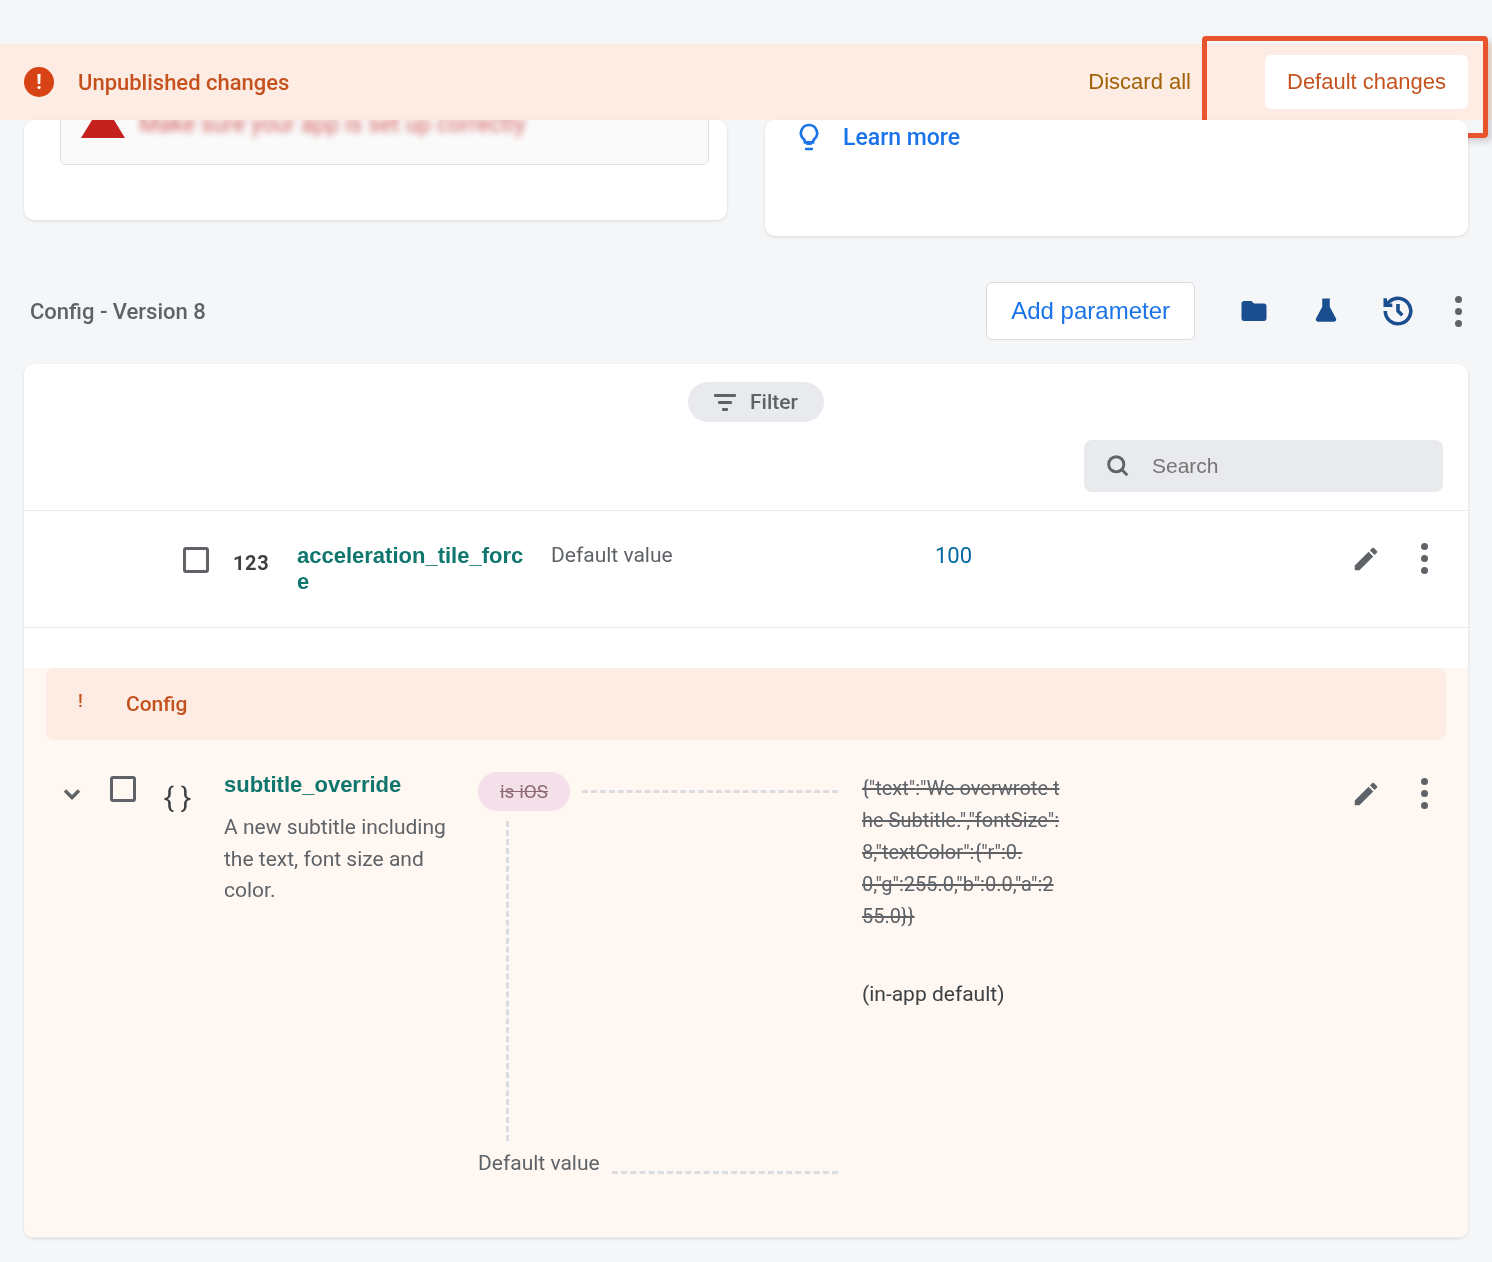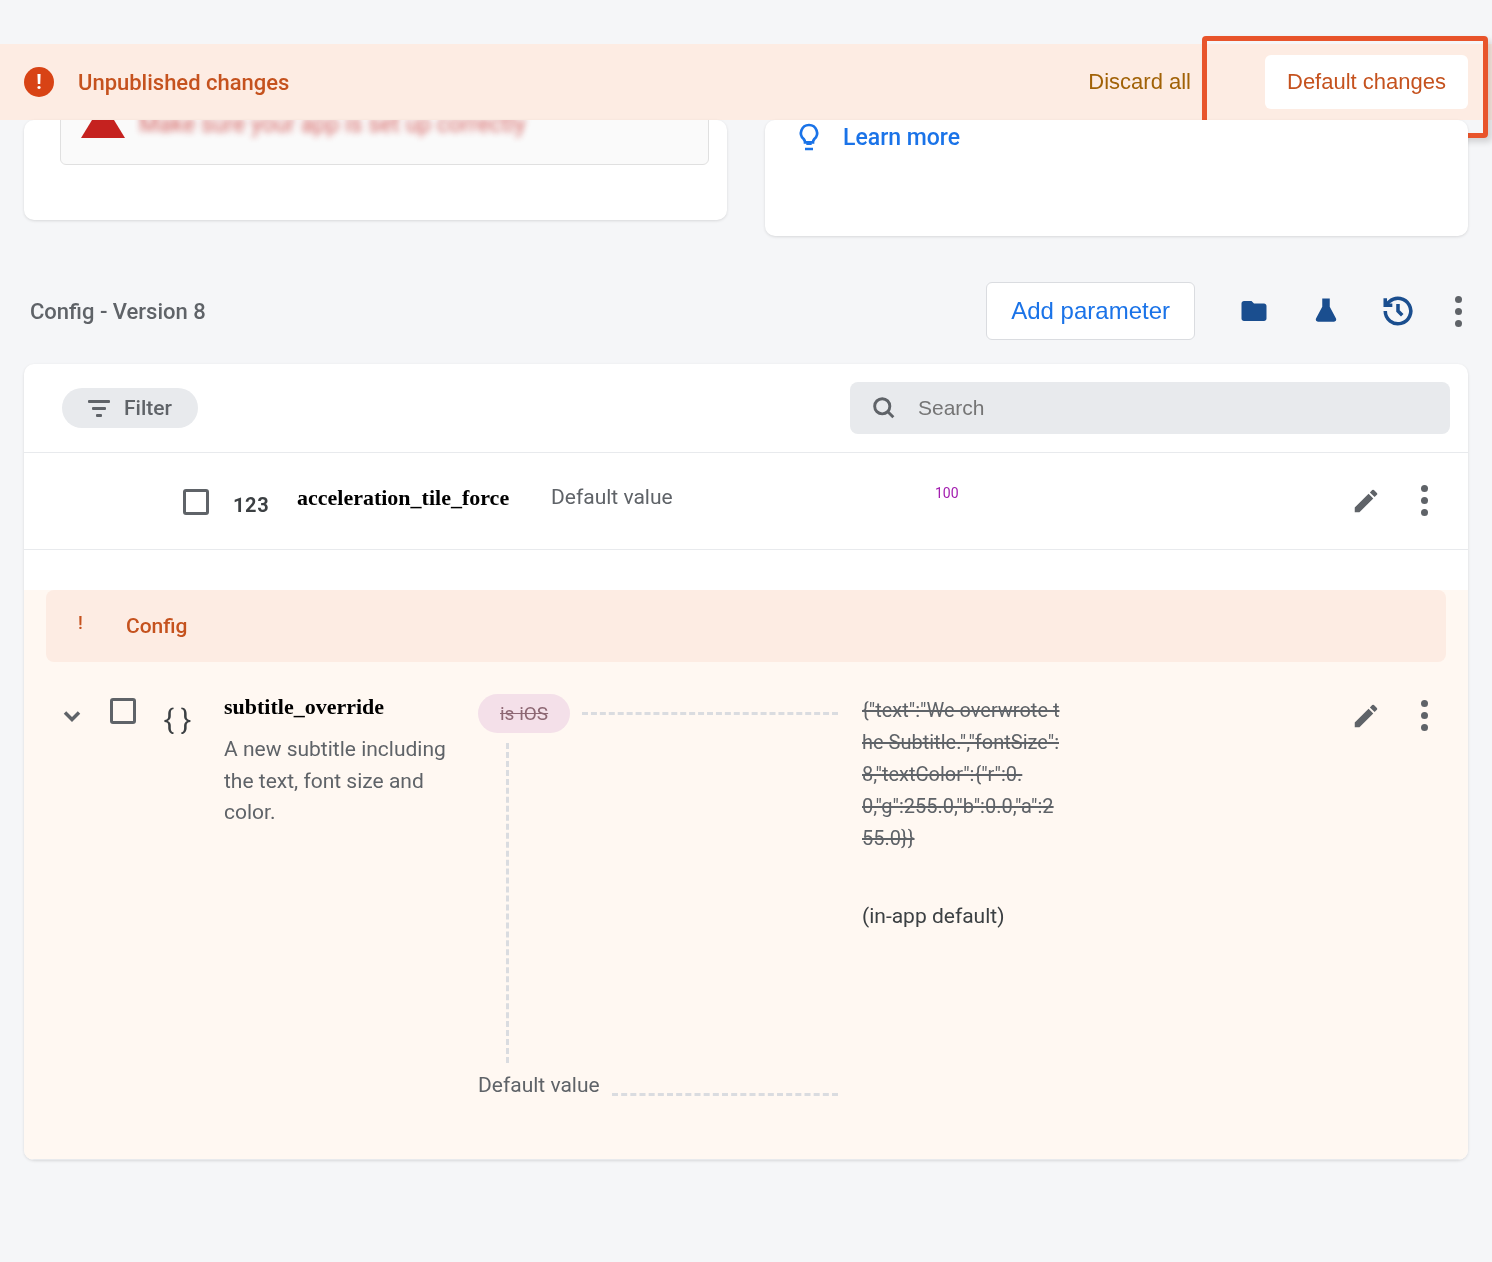--- a/index.html
+++ b/index.html
@@ -187,23 +187,24 @@
   .params-card {
     background: #fff;
     border-radius: 10px;
     margin: 0 24px;
     box-shadow: 0 1px 3px rgba(0,0,0,0.12);
     overflow: hidden;
   }
   .filter-bar {
     display: flex;
     align-items: center;
-    padding: 18px 18px;
+    padding: 18px 25px;
     gap: 18px;
     border-bottom: 1px solid #e8eaed;
+    flex-direction: column;
   }
   .filter-chip {
     background: #e8eaed;
     border-radius: 24px;
     padding: 8px 26px;
     display: flex;
     align-items: center;
     gap: 14px;
     color: #5f6368;
     font-size: 21px;
@@ -276,24 +277,24 @@
   }
   .type-json {
     font-size: 28px;
     font-weight: 400;
   }
   .param-name-col {
     width: 230px;
     flex-shrink: 0;
   }
   .param-name {
-    font-family: Liberation Serif, serif;
+    font-family: Liberation Sans, sans-serif;
     font-size: 22px;
     font-weight: 700;
-    color: #000000;
+    color: #0f766e;
     word-break: break-all;
   }
   .param-desc {
     color: #5f6368;
     font-size: 21px;
     margin-top: 14px;
     line-height: 1.5;
   }
   .condition-col {
     width: 360px;
@@ -310,22 +311,22 @@
     border-radius: 24px;
     font-size: 19px;
     text-decoration: line-through;
     display: inline-block;
   }
   .value-col {
     width: 200px;
     flex-shrink: 0;
   }
   .value-text {
-    color: #a21caf;
-    font-size: 14px;
+    color: #0369a1;
+    font-size: 22px;
   }
   .value-strike {
     color: #5f6368;
     font-size: 20px;
     text-decoration: line-through;
     line-height: 1.6;
     word-break: break-all;
   }
   .actions-col {
     margin-left: auto;

